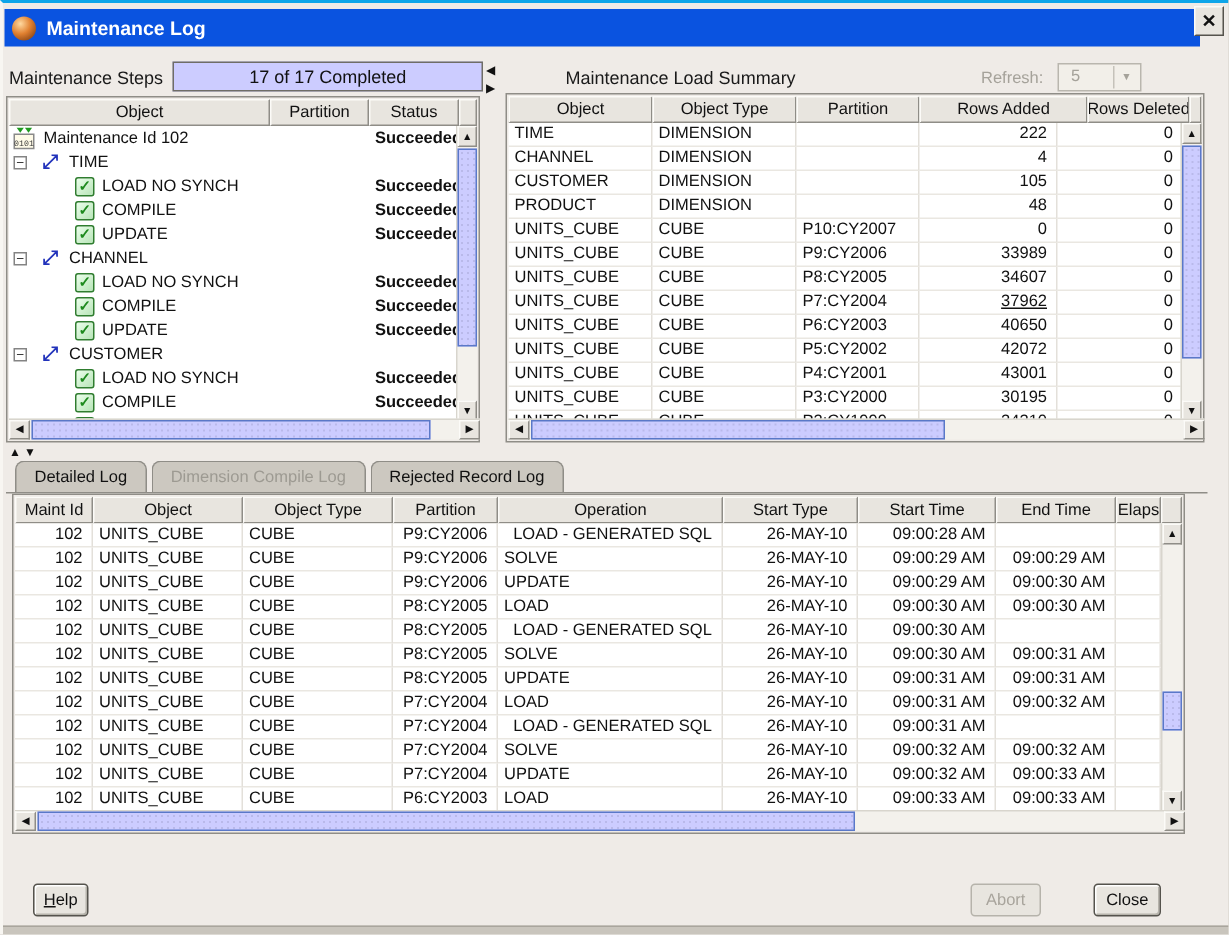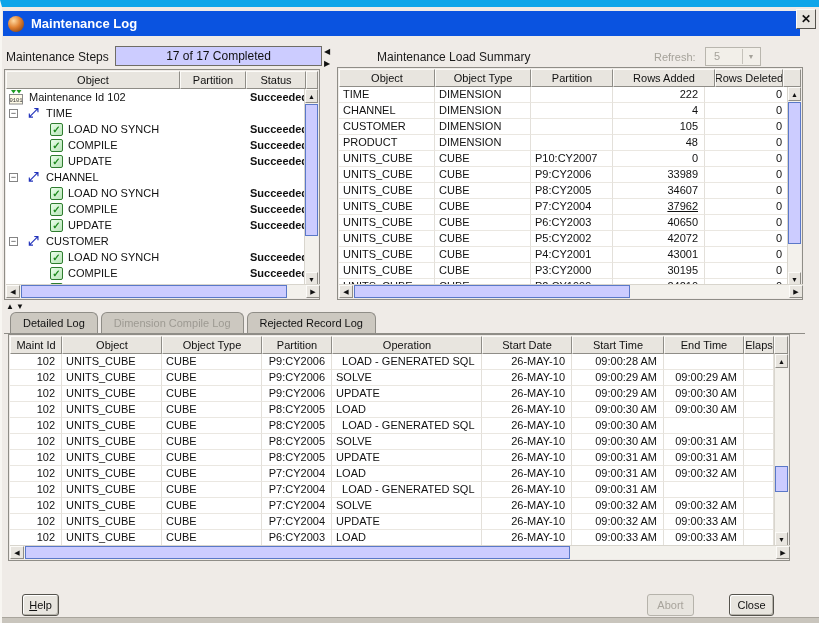--- a/index.html
+++ b/index.html
@@ -1,18 +1,18 @@
 <!DOCTYPE html>
 <html style="--titlebar-bg: #0a53e0; --window-bg: #efebe7; --accent: #ccccff; --check-green: #1e8a1e; --dimension-blue: #2233bb;"><head>
 <meta charset="utf-8">
 <style>
   html,body{margin:0;padding:0;background:#d8d4cc;}
   .win{position:relative;width:819px;height:623px;background:var(--window-bg,#efebe7);
        font-family:"Liberation Sans",sans-serif;overflow:hidden;box-sizing:border-box;
-       border-top:7px solid #0ea5e9;border-left:2px solid #f8f6f2;}
+       border-top:2px solid #0ea5e9;border-left:2px solid #f8f6f2;}
   
   .titlebar{position:absolute;left:1px;top:4px;width:797px;height:25px;background:var(--titlebar-bg,#0a53e0);
             display:flex;align-items:center;padding:0 5px;box-sizing:border-box;}
   .app-icon{width:16px;height:16px;border-radius:50%;flex:none;margin-right:7px;
             background:radial-gradient(circle at 35% 30%,#ffd9a0,#e08030 45%,#7a3a10 92%);}
   .tb-title{color:#fff;font-weight:bold;font-size:13px;}
   .tb-close{position:absolute;right:3px;top:2px;width:20px;height:20px;background:#e8e5df;
             border:1px solid;border-color:#fcfbf8 #55534d #55534d #fcfbf8;font-size:12px;font-weight:bold;
             line-height:18px;text-align:center;color:#111;box-sizing:border-box;cursor:default;}
   
@@ -189,21 +189,21 @@
   <div class="refresh-label">Refresh:</div>
   <div class="refresh-dd">
     <span>5</span>
     <span class="dd-btn">▼</span>
   </div>
   <div class="panel" style="left:335px;top:60px;width:466px;height:233px;">
     <div class="ghead">
         <div class="hcell" style="width: 96px;">Object</div>
         <div class="hcell" style="width: 96px;">Object Type</div>
         <div class="hcell" style="width: 82px;">Partition</div>
-        <div class="hcell" style="width: 102px;">Rows Added</div>
+        <div class="hcell" style="width: 112px;">Rows Added</div>
         <div class="hcell" style="width: 68px;">Rows Deleted</div>
         <div class="hcell fill"></div>
       </div>
     <div class="gbody" style="left:1px;top:19px;width:450px;height:199px;">
         <div class="trow">
           <div class="tcell l" style="width: 96px;">TIME</div>
           <div class="tcell l" style="width: 96px;">DIMENSION</div>
           <div class="tcell l" style="width: 82px;"></div>
           <div class="tcell r" style="width: 92px;">222</div>
           <div class="tcell r" style="width: 84px;">0</div>
@@ -312,21 +312,21 @@
       <div class="tab ">Rejected Record Log</div>
     </div>
 
   <div class="panel" style="left:6px;top:327px;width:782px;height:227px;">
     <div class="ghead">
         <div class="hcell" style="width: 52px;">Maint Id</div>
         <div class="hcell" style="width: 100px;">Object</div>
         <div class="hcell" style="width: 100px;">Object Type</div>
         <div class="hcell" style="width: 70px;">Partition</div>
         <div class="hcell" style="width: 150px;">Operation</div>
-        <div class="hcell" style="width: 90px;">Start Date</div>
+        <div class="hcell" style="width: 90px;">Start Type</div>
         <div class="hcell" style="width: 92px;">Start Time</div>
         <div class="hcell" style="width: 80px;">End Time</div>
         <div class="hcell" style="width: 30px;">Elaps</div>
         <div class="hcell fill"></div>
       </div>
     <div class="gbody" style="left:1px;top:19px;width:766px;height:192px;">
         <div class="trow">
           <div class="tcell r" style="width: 52px;">102</div>
           <div class="tcell l" style="width: 100px;">UNITS_CUBE</div>
           <div class="tcell l" style="width: 100px;">CUBE</div>

